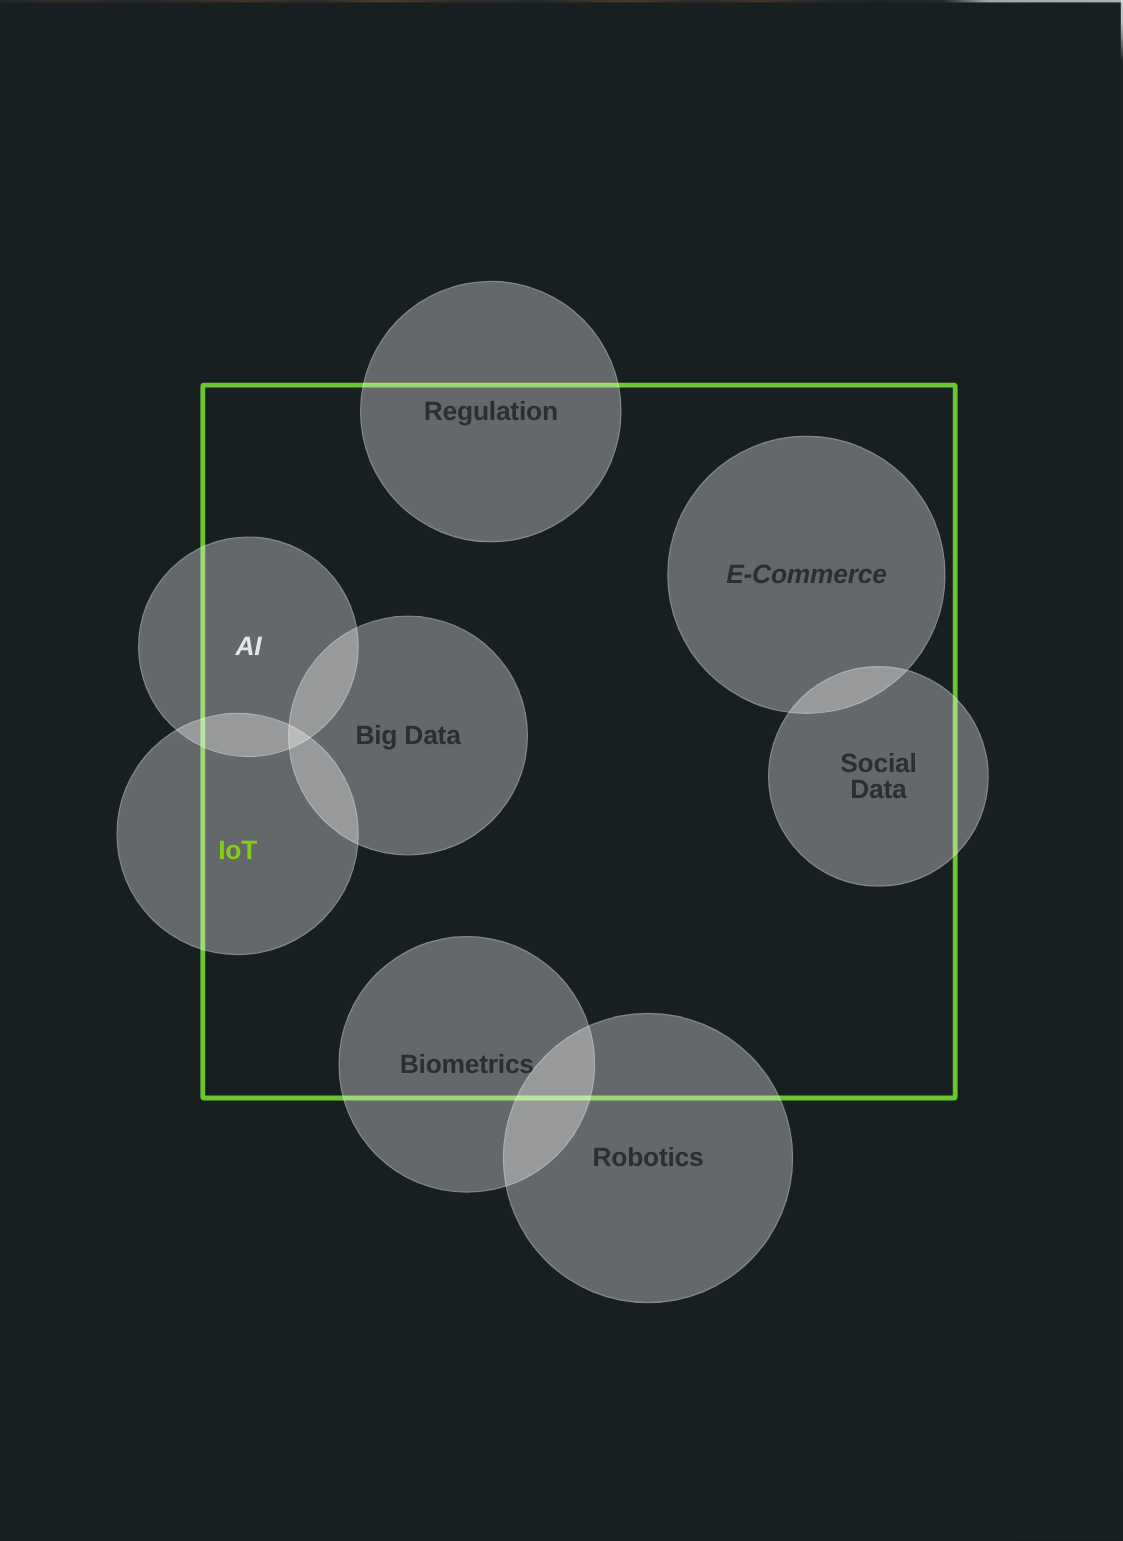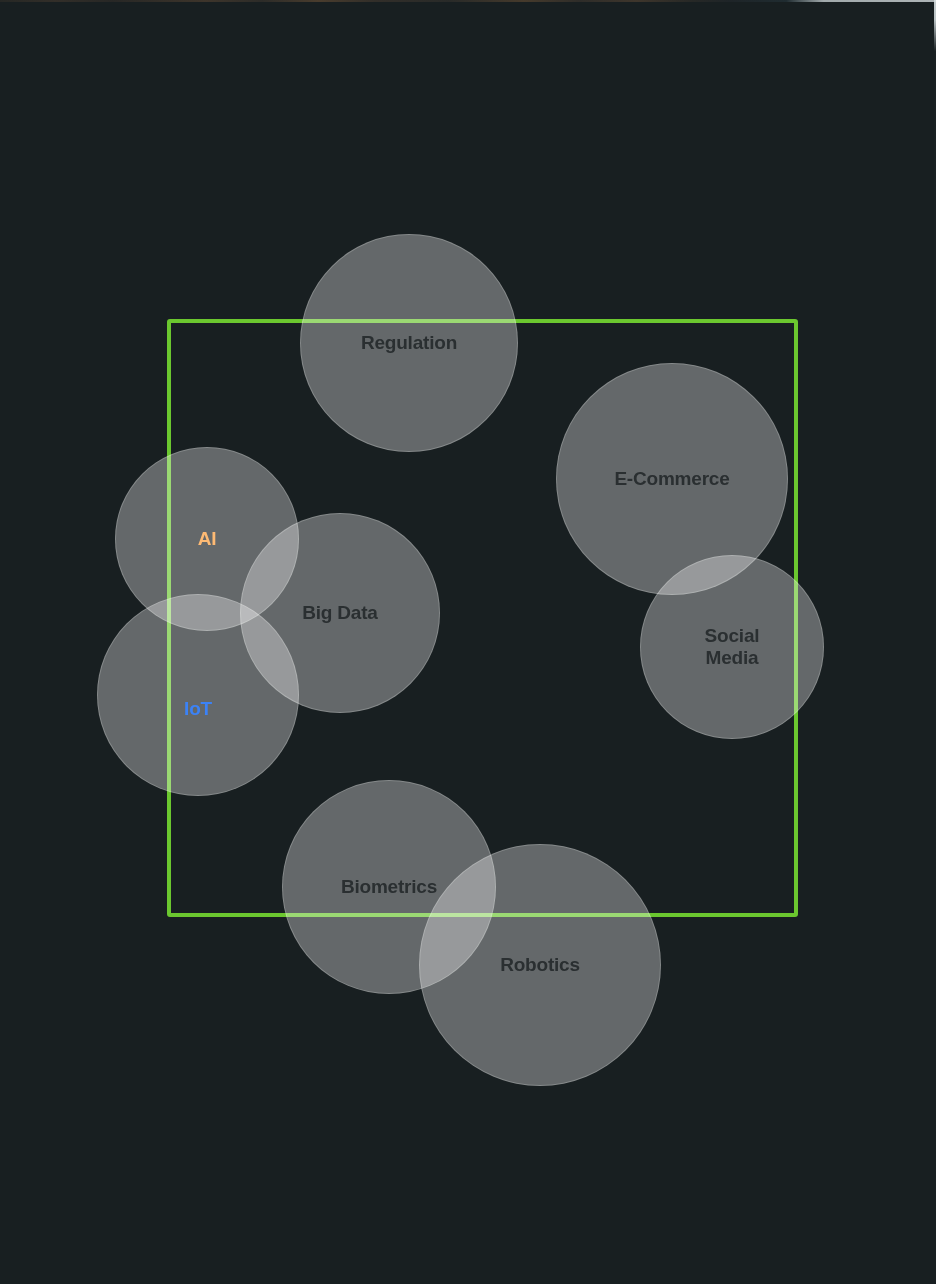--- a/index.html
+++ b/index.html
@@ -51,21 +51,21 @@
     box-sizing: border-box;
     border-radius: 50%;
     display: flex;
     align-items: center;
     justify-content: center;
     text-align: center;
     z-index: 10;
   }
   .bubble-label {
     font-weight: bold;
-    font-size: 19px;
+    font-size: 22px;
     line-height: 22px;
     letter-spacing: -0.2px;
     color: #2a2f31;
     user-select: none;
     white-space: pre-line;
     padding: 0 6px;
   }
 </style>
 </head>
 <body style="background: rgb(24, 31, 33);">
@@ -74,34 +74,34 @@
 
   <div id="top-artifact"></div>
 
   <div id="boundary-rect" style="left: 167px; top: 319px; width: 631px; height: 598px; border-width: 4px; border-color: rgb(107, 199, 47);"></div>
 
   <div id="bubble-layer">
       <div class="bubble" style="left: 300px; top: 234px; width: 218px; height: 218px; background: rgba(255, 255, 255, 0.33); border: 1.5px solid rgba(255, 255, 255, 0.22);">
         <span class="bubble-label" style="color: rgb(42, 47, 49);">Regulation</span>
       </div>
       <div class="bubble" style="left: 115px; top: 447px; width: 184px; height: 184px; background: rgba(255, 255, 255, 0.33); border: 1.5px solid rgba(255, 255, 255, 0.22);">
-        <span class="bubble-label" style="color: #fdba74;">AI</span>
+        <span class="bubble-label" style="color: #e5e5e5; font-style: italic;">AI</span>
       </div>
       <div class="bubble" style="left: 240px; top: 513px; width: 200px; height: 200px; background: rgba(255, 255, 255, 0.33); border: 1.5px solid rgba(255, 255, 255, 0.22);">
         <span class="bubble-label" style="color: rgb(42, 47, 49); text-align: right;">Big Data</span>
       </div>
       <div class="bubble" style="left: 97px; top: 594px; width: 202px; height: 202px; background: rgba(255, 255, 255, 0.33); border: 1.5px solid rgba(255, 255, 255, 0.22);">
-        <span class="bubble-label" style="color: #3b82f6; margin-top: 28px;">IoT</span>
+        <span class="bubble-label" style="color: #84cc16; margin-top: 28px;">IoT</span>
       </div>
-      <div class="bubble" style="left: 556px; top: 363px; width: 232px; height: 232px; background: rgba(255, 255, 255, 0.33); border: 1.5px solid rgba(255, 255, 255, 0.22);">
+      <div class="bubble" style="left: 556px; top: 363px; width: 232px; height: 232px; background: rgba(255, 255, 255, 0.33); border: 1.5px solid rgba(255, 255, 255, 0.22); font-style: italic;">
         <span class="bubble-label" style="color: rgb(42, 47, 49);">E-Commerce</span>
       </div>
       <div class="bubble" style="left: 640px; top: 555px; width: 184px; height: 184px; background: rgba(255, 255, 255, 0.33); border: 1.5px solid rgba(255, 255, 255, 0.22);">
         <span class="bubble-label" style="color: rgb(42, 47, 49);">Social
-Media</span>
+Data</span>
       </div>
       <div class="bubble" style="left: 282px; top: 780px; width: 214px; height: 214px; background: rgba(255, 255, 255, 0.33); border: 1.5px solid rgba(255, 255, 255, 0.22);">
         <span class="bubble-label" style="color: rgb(42, 47, 49);">Biometrics</span>
       </div>
       <div class="bubble" style="left: 419px; top: 844px; width: 242px; height: 242px; background: rgba(255, 255, 255, 0.33); border: 1.5px solid rgba(255, 255, 255, 0.22);">
         <span class="bubble-label" style="color: rgb(42, 47, 49);">Robotics</span>
       </div>
     </div>
 
   <div id="right-artifact"></div>

